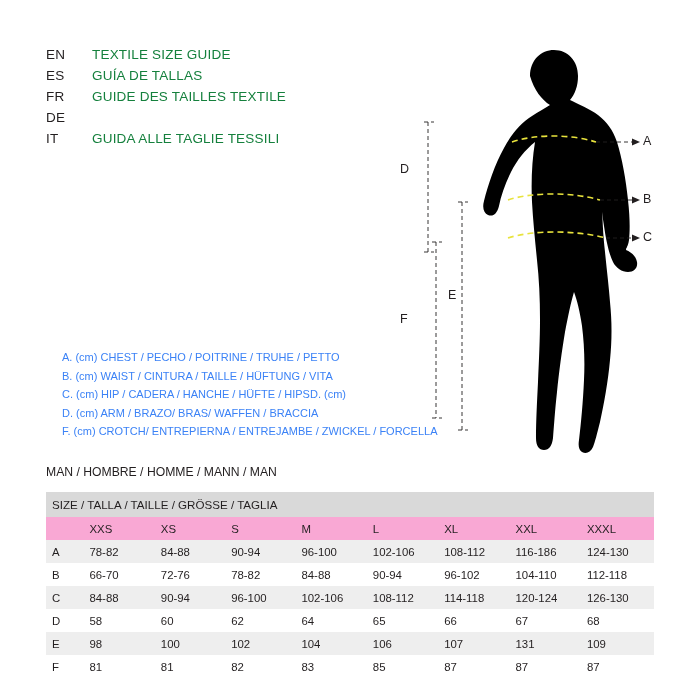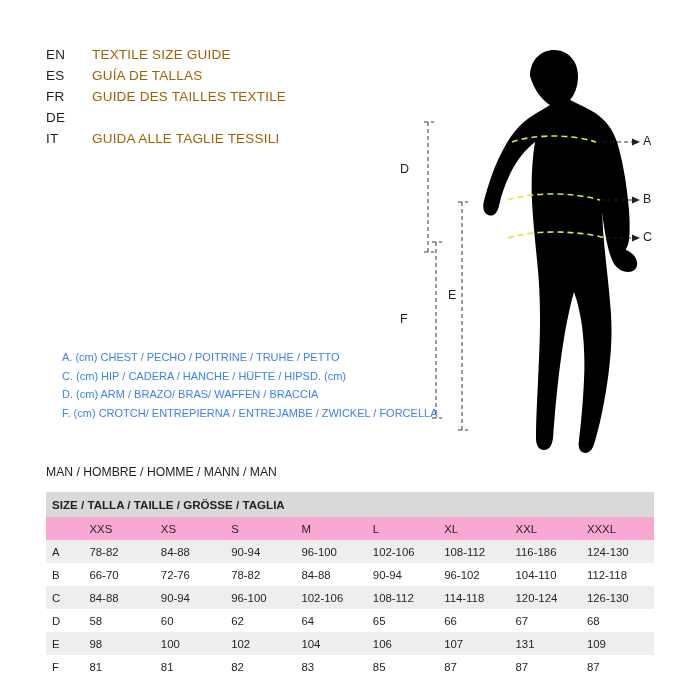--- a/index.html
+++ b/index.html
@@ -35,21 +35,21 @@
     font-size: 13.5px;
     line-height: 21px;
     letter-spacing: 0.2px;
   }
   .lang-code {
     width: 46px;
     flex: 0 0 46px;
     color: #231f20;
   }
   .lang-title {
-    color: #a16207;
+    color: #15803d;
   }
 
   
   .legend {
     position: absolute;
     left: 46px;
     top: 348px;
     width: 430px;
   }
   .legend-line {
@@ -86,21 +86,20 @@
     font-weight: normal;
     padding: 3px 0 3px 6px;
     height: 17px;
     vertical-align: middle;
   }
   tr.head-row td {
     background: #d9d9d9;
     font-size: 11.6px;
     padding-top: 4px;
     padding-bottom: 4px;
-    font-weight: bold;
   }
   tr.cols-row td {
     background: #f9a8d4;
   }
   tr.band td {
     background: #eeeeee;
   }
   tr.plain td {
     background: #ffffff;
   }
@@ -145,20 +144,21 @@
       <span class="lang-code">DE</span>
     </div>
     <div class="lang-row">
       <span class="lang-code">IT</span>
       <span class="lang-title">GUIDA ALLE TAGLIE TESSILI</span>
     </div>
   </div>
 
   <div class="legend">
     <div class="legend-line">A. (cm) CHEST / PECHO / POITRINE / TRUHE / PETTO</div>
+    <div class="legend-line">B. (cm) WAIST / CINTURA / TAILLE / HÜFTUNG / VITA</div>
     <div class="legend-line">C. (cm) HIP / CADERA / HANCHE / HÜFTE / HIPSD. (cm)</div>
     <div class="legend-line">D. (cm) ARM / BRAZO/ BRAS/ WAFFEN / BRACCIA</div>
     <div class="legend-line">F. (cm) CROTCH/ ENTREPIERNA / ENTREJAMBE / ZWICKEL / FORCELLA</div>
   </div>
 
   <div class="gender-line">MAN / HOMBRE / HOMME / MANN / MAN</div>
 
   <div class="figure">
     <svg class="fig-svg" width="270" height="440" viewBox="0 0 270 440">
 

